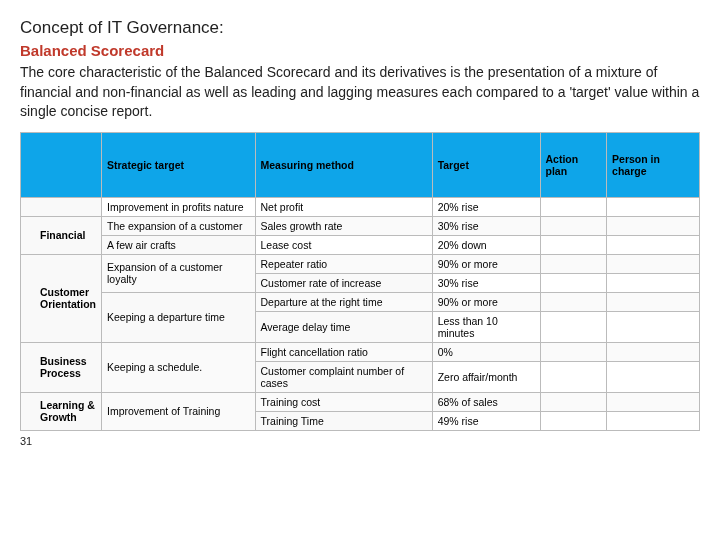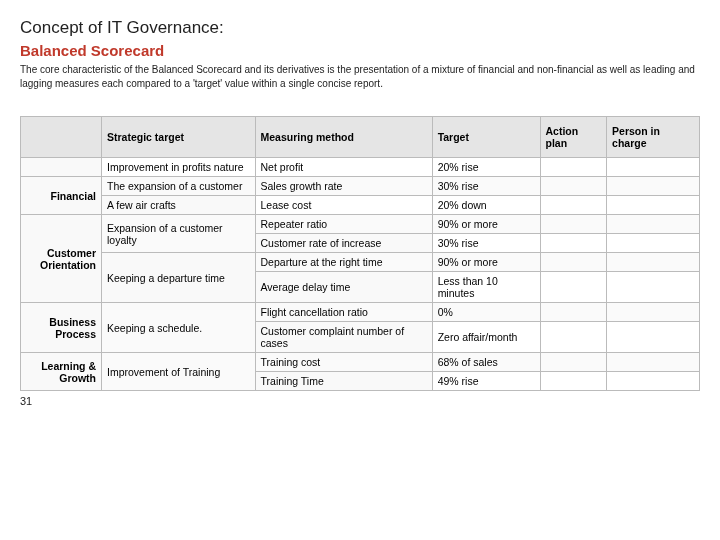--- a/index.html
+++ b/index.html
@@ -18,47 +18,47 @@
       color: #222;
       margin-bottom: 4px;
     }
     h2 {
       font-size: 15px;
       font-weight: bold;
       color: #c0392b;
       margin-bottom: 4px;
     }
     .description {
-      font-size: 10px;
+      font-size: 14px;
       color: #222;
       line-height: 1.4;
-      margin-bottom: 25px;
+      margin-bottom: 10px;
     }
     table {
       width: 100%;
       border-collapse: collapse;
       font-size: 10.5px;
     }
     th {
-      background: #e5e5e5;
+      background: #0ea5e9;
       border: 1px solid #bbb;
-      padding: 8px 5px;
+      padding: 20px 5px;
       font-weight: bold;
       text-align: left;
       vertical-align: middle;
     }
     td {
       border: 1px solid #bbb;
       padding: 3px 5px;
       vertical-align: middle;
     }
     .row-header {
       font-weight: bold;
       background: #f9f9f9;
-      text-align: right;
+      text-align: left;
       vertical-align: middle;
       padding-left: 19px;
     }
     .page-number {
       font-size: 11px;
       margin-top: 4px;
       color: #222;
     }
     tr:nth-child(even) td { background: #fafafa; }
     tr td:first-child { background: #f9f9f9; }

